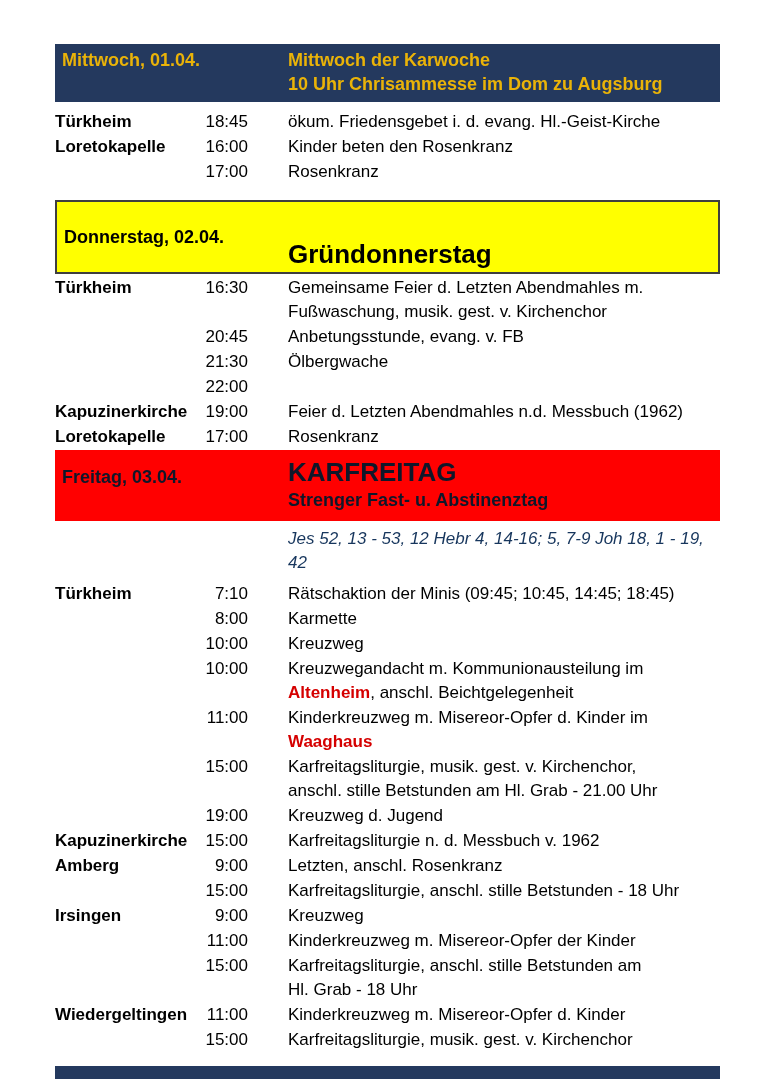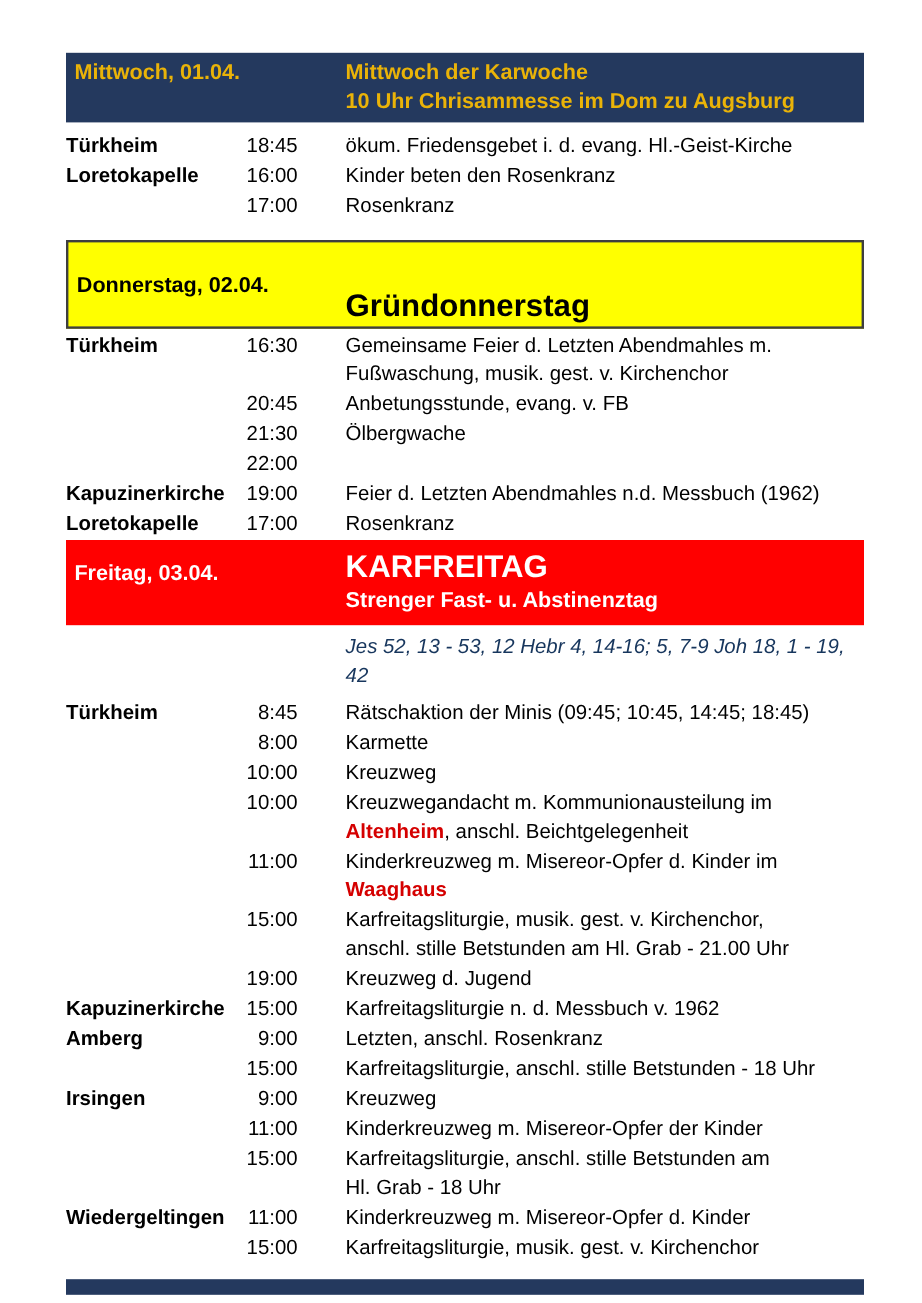--- a/index.html
+++ b/index.html
@@ -14,21 +14,21 @@
   
   .bar{display:flex;box-sizing:border-box;width:100%;}
   .bar-date{flex:0 0 226px;padding-left:7px;font-weight:bold;font-size:18px;line-height:24px;}
   .bar-titles{flex:1 1 auto;}
   .bar-navy{background:var(--navy);color:#eab308;padding:4px 6px 6px 0;margin-top:0;}
   .bar-navy .bar-title{font-weight:bold;font-size:18px;line-height:24px;}
   .bar-yellow{background:var(--yellow);border:2px solid var(--barborder);align-items:center;
               padding:2px 6px 3px 0;margin-top:16px;color:#000000;}
   .bar-yellow .bar-date{flex-basis:224px;}
   .bar-yellow .bar-title-big{font-weight:bold;font-size:26px;line-height:30px;margin-top:35px;}
-  .bar-red{background:var(--red);color:#ffffff;padding:8px 6px 9px 0;margin-top:0;}
+  .bar-red{background:var(--red);color:#0f172a;padding:8px 6px 9px 0;margin-top:0;}
   .bar-red .bar-date{padding-top:7px;}
   .bar-red .bar-title-big{font-weight:bold;font-size:26px;line-height:28px;}
   .bar-red .bar-subtitle{font-weight:bold;font-size:18px;line-height:24px;margin-top:2px;}
 
   
   .scripture{margin:6px 0 2px 233px;font-style:italic;font-weight:500;
              font-size:17px;line-height:24px;color:var(--scripture);}
 
   
   .rows{margin-top:8px;}
@@ -136,21 +136,21 @@
         <div class="bar-date">Freitag, 03.04.</div>
         <div class="bar-titles">
           <div class="bar-title-big">KARFREITAG</div>
           <div class="bar-subtitle">Strenger Fast- u. Abstinenztag</div>
         </div>
       </header>
       <div class="scripture">Jes 52, 13 - 53, 12 Hebr 4, 14-16; 5, 7-9 Joh 18, 1 - 19, 42</div>
       <div class="rows" style="margin-top:7px">
           <div class="row">
             <div class="loc">Türkheim</div>
-            <div class="time">8:45</div>
+            <div class="time">7:10</div>
             <div class="desc">
               <div class="line"><span>Rätschaktion der Minis (09:45; 10:45, 14:45; 18:45)</span></div>
             </div>
           </div>
           <div class="row">
             <div class="loc"></div>
             <div class="time">8:00</div>
             <div class="desc">
               <div class="line"><span>Karmette</span></div>
             </div>

